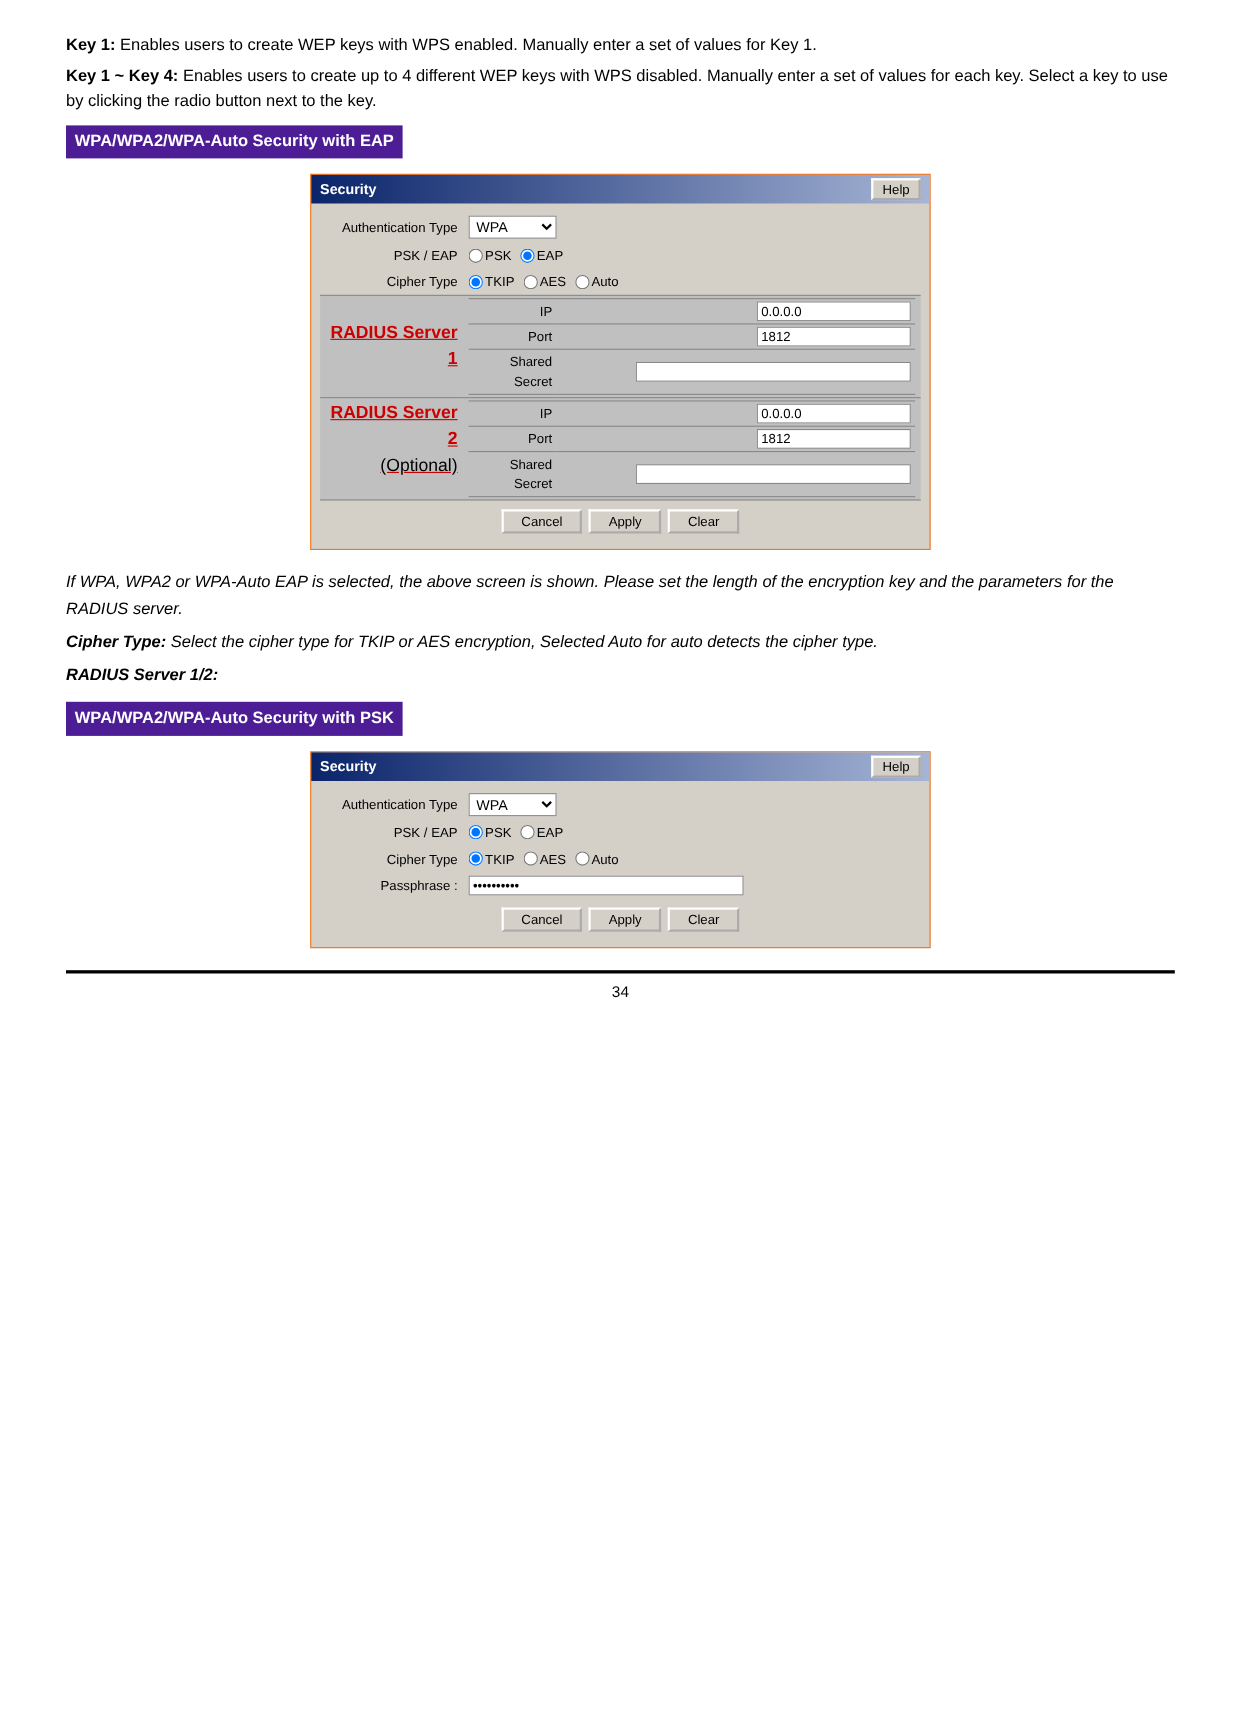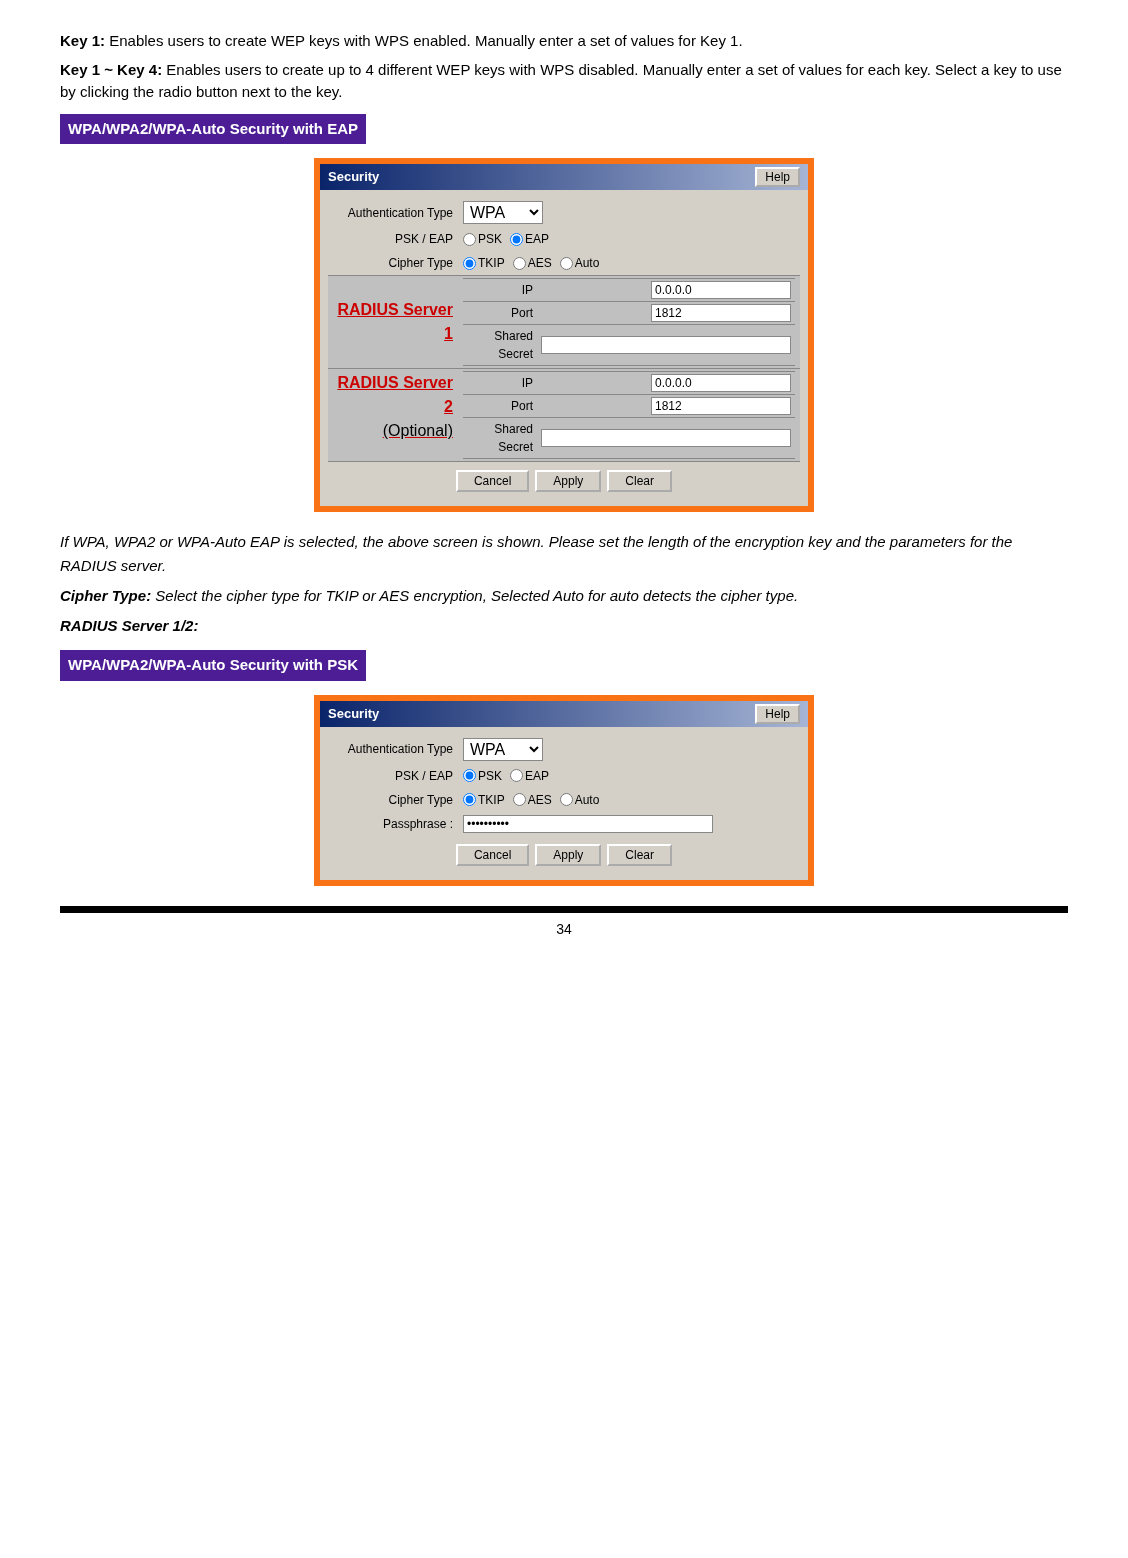--- a/index.html
+++ b/index.html
@@ -22,23 +22,23 @@
       background: #4c1d95;
       color: #fff;
       font-weight: bold;
       font-size: 15px;
       padding: 4px 8px;
       display: inline-block;
       margin-bottom: 14px;
     }
 
     .ui-panel {
-      border: 6px solid #f97316;
+      border: 1px solid #f97316;
       background: #d4d0c8;
-      width: 500px;
+      width: 564px;
       margin: 0 auto 18px auto;
     }
 
     .ui-titlebar {
       background: linear-gradient(to right, #0a246a, #a6b5d6);
       color: #fff;
       font-size: 13px;
       font-weight: bold;
       padding: 3px 8px;
       display: flex;
@@ -71,21 +71,21 @@
     }
 
     .ui-table .label-cell {
       text-align: right;
       color: #000;
       width: 130px;
       white-space: nowrap;
     }
 
     .ui-select {
-      font-size: 16px;
+      font-size: 13px;
       border: 1px solid #888;
       background: #fff;
       padding: 1px 2px;
       width: 80px;
     }
 
     .ui-input {
       font-size: 12px;
       border: 1px solid #888;
       background: #fff;
@@ -149,21 +149,21 @@
     }
 
     .body-text { margin-bottom: 12px; line-height: 1.6; font-style: italic; }
     .body-text p { margin-bottom: 6px; }
 
     .numbered-list { margin-left: 30px; margin-bottom: 12px; }
     .numbered-list li { margin-bottom: 4px; line-height: 1.6; padding-left: 6px; }
 
     .page-footer {
       text-align: center;
-      border-top: 7px solid #000000;
+      border-top: 3px solid #000000;
       padding-top: 6px;
       margin-top: 20px;
       font-size: 14px;
     }
 
     .radius-label {
       color: #c00;
       font-weight: bold;
       font-size: 12px;
     }

